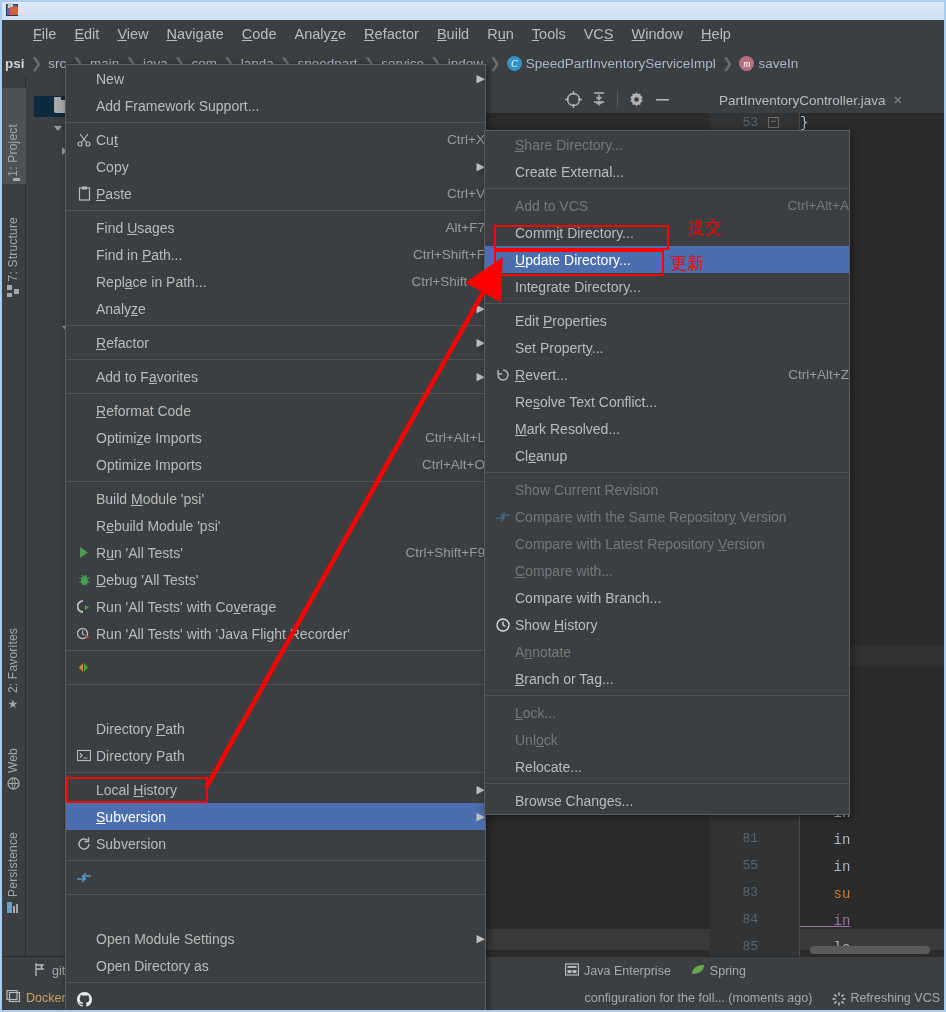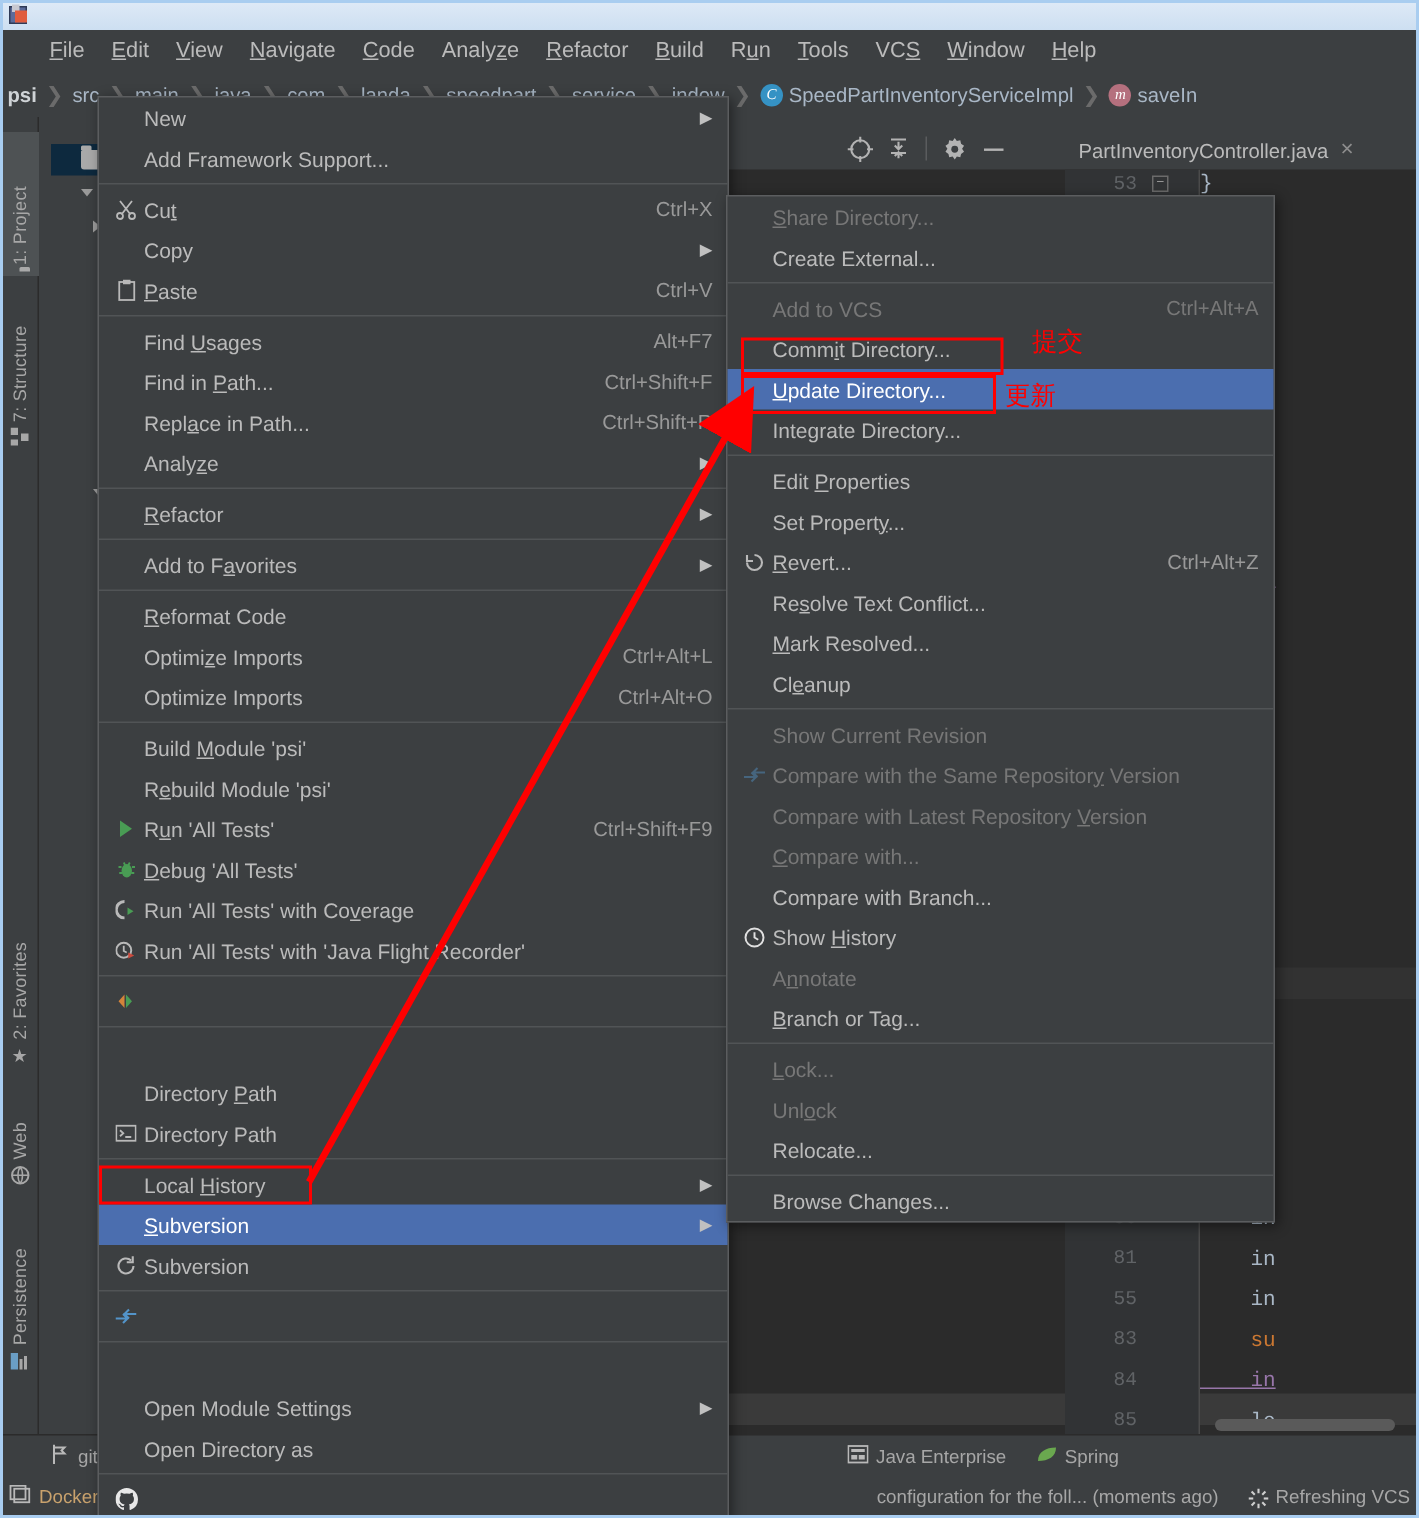--- a/index.html
+++ b/index.html
@@ -125,21 +125,21 @@
   }
   .ctxmenu2 {
     position:absolute; left:484px; top:130px; width:366px;
     background:#3c3f41; border:1px solid #5b5d5f;
     font-size:14px; color:#bbbbbb;
     box-shadow: 2px 2px 8px rgba(0,0,0,0.45);
     z-index: 41;
   }
   .mrow {
     display:flex; align-items:center; height:27px;
-    padding-left:6px; padding-right:10px; cursor:default; position:relative;justify-content:flex-end;
+    padding-left:6px; padding-right:0; cursor:default; position:relative;justify-content:flex-end;
   }
   .mrow .ic { width:24px; height:18px; flex:0 0 24px; display:flex; align-items:center; justify-content:center; }
   .mrow .lbl { flex:1 1 auto; white-space:nowrap; }
   .mrow .acc { color:#999999; font-size:13.5px; padding-left:18px; white-space:nowrap;}
   .mrow .sub { width:12px; text-align:right; color:#c0c0c0; font-size:11px; }
   .mrow.dis .lbl, .mrow.dis .acc { color:#777777; }
   .mrow.hl { background:#4b6eaf; color:#ffffff; }
   .mrow.hl .lbl { color:#ffffff; }
   .msep { height:1px; background:#515456; margin:3px 0; }
   .u { text-decoration: underline; }

